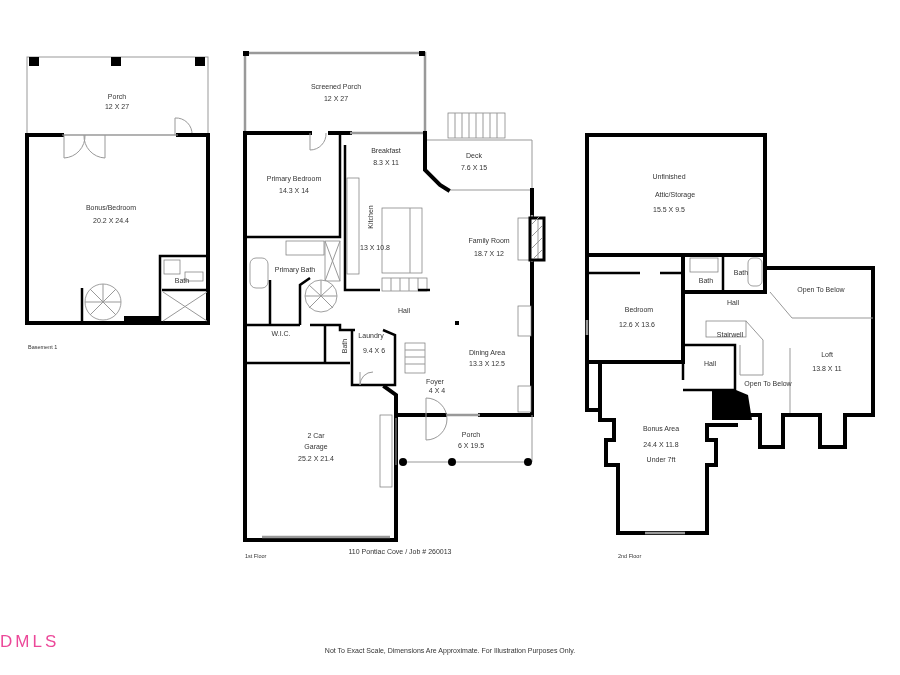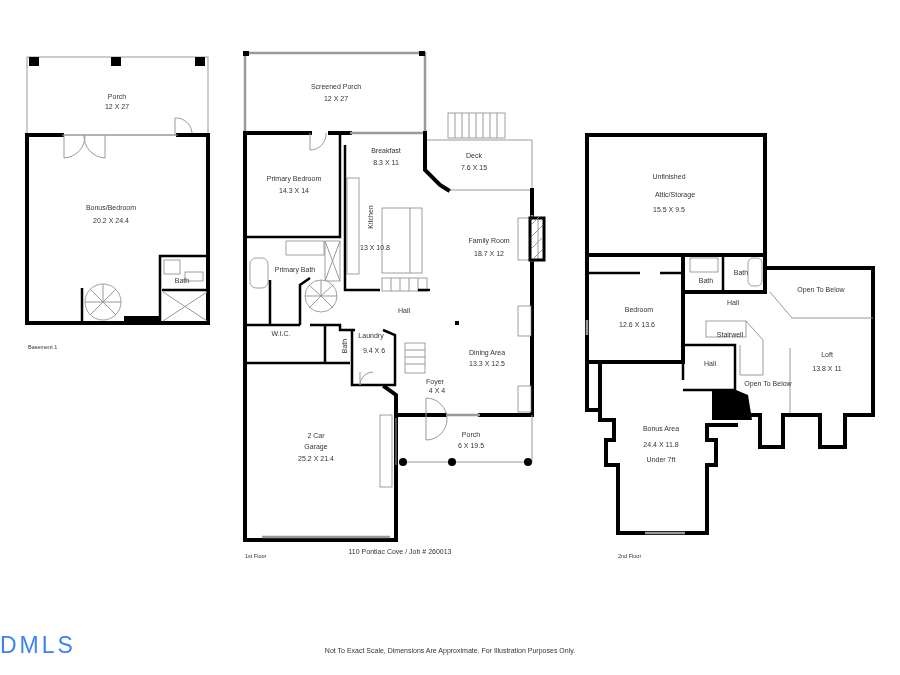--- a/index.html
+++ b/index.html
@@ -191,14 +191,14 @@
     <text class="lbl" x="827" y="371">13.8 X 11</text>
     <text class="lbl" x="768" y="386">Open To Below</text>
     <text class="lbl" x="661" y="431">Bonus Area</text>
     <text class="lbl" x="661" y="447">24.4 X 11.8</text>
     <text class="lbl" x="661" y="462">Under 7ft</text>
     <text class="small" x="618" y="558">2nd Floor</text>
   </g>
 </svg>
 
 <div class="foot" style="left:300px;top:548px;width:200px;text-align:center;font-size:7px;">110 Pontiac Cove / Job # 260013</div>
-<div class="foot" style="left:0;top:632px;font-size:23px;color:#3b82f6;letter-spacing:3px;font-weight:100;">DMLS</div>
+<div class="foot" style="left:0;top:632px;font-size:17px;color:#ec4899;letter-spacing:3px;font-weight:100;">DMLS</div>
 <div class="foot" style="left:250px;top:647px;width:400px;text-align:center;font-size:7px;">Not To Exact Scale, Dimensions Are Approximate. For Illustration Purposes Only.</div>
 
 </body></html>

